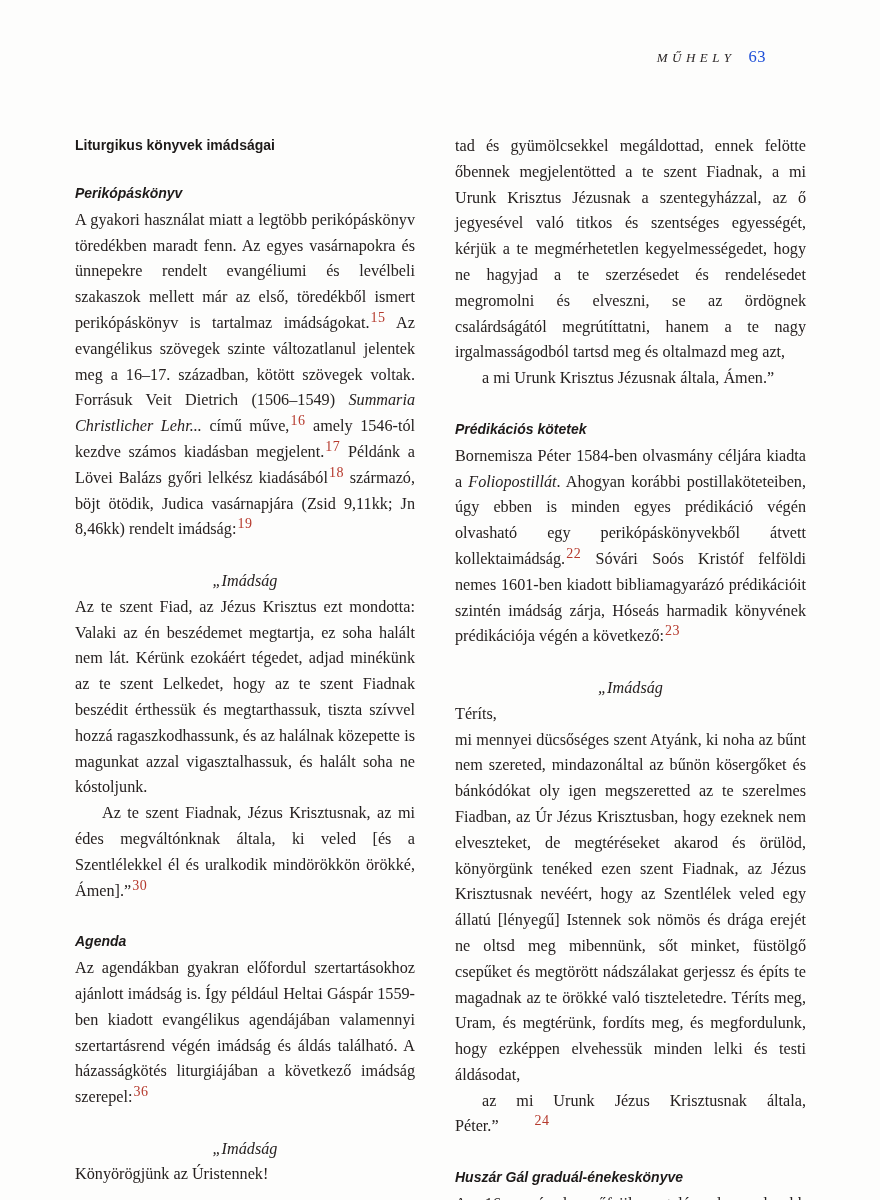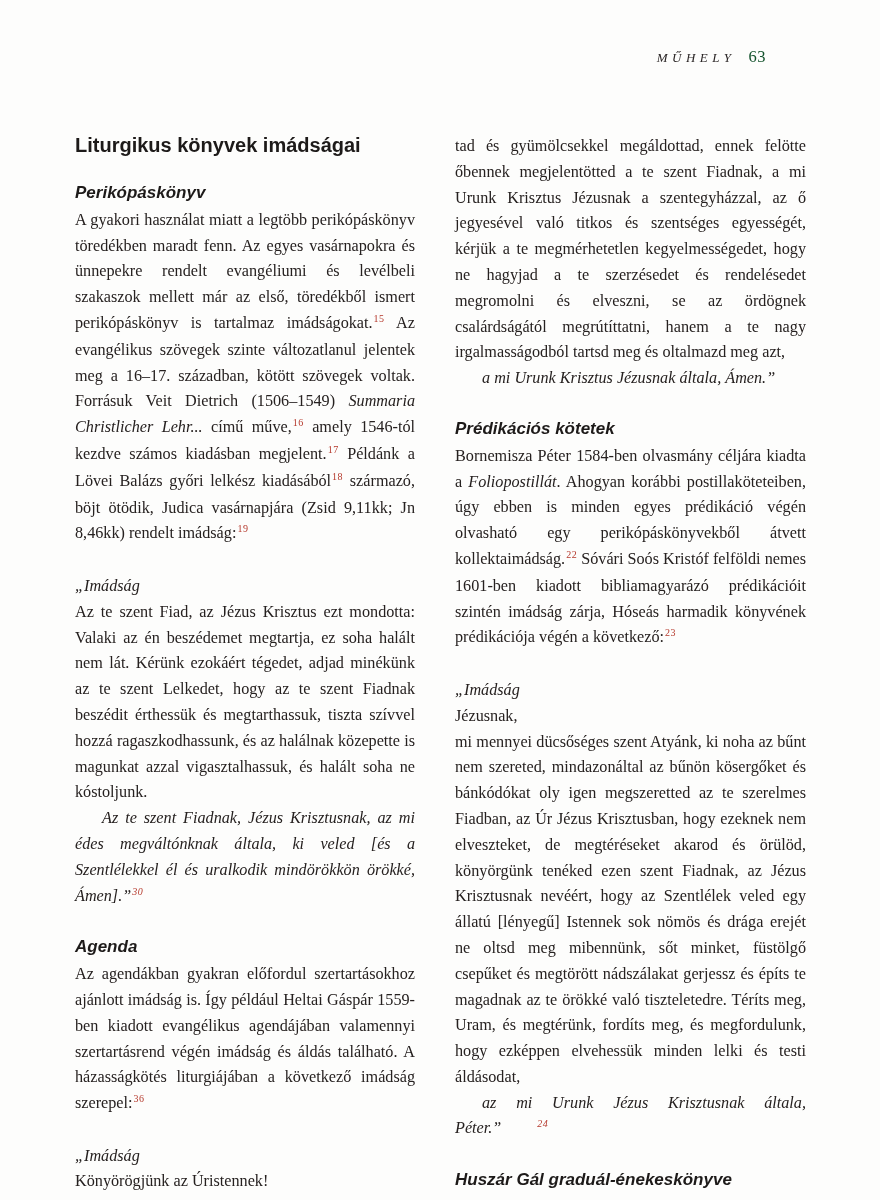--- a/index.html
+++ b/index.html
@@ -12,47 +12,47 @@
   }
   .page{position:relative;width:880px;height:912px;}
   .running-head{
     position:absolute;top:47px;right:114px;
     display:flex;align-items:baseline;gap:13px;
   }
   .journal{
     font-style:italic;font-size:13px;letter-spacing:4.5px;
     color:#2b2626;
   }
-  .pagenum{font-size:16.5px;color:#14532d;letter-spacing:0.5px;}
+  .pagenum{font-size:16.5px;color:#1d4ed8;letter-spacing:0.5px;}
   .columns{
     position:absolute;top:134px;left:75px;width:731px;
     display:flex;gap:40px;
   }
   .col{font-size:16.2px;line-height:25.8px;}
   .col-left{width:340px;}
   .col-right{width:351px;}
   h1,h2,p{margin:0;padding:0;}
   .title{
     font-family:"Liberation Sans", sans-serif;
-    font-weight:700;font-size:20px;line-height:22px;
+    font-weight:700;font-size:14px;line-height:22px;
     color:#1d1a19;margin-bottom:21px;
   }
   .heading{
     font-family:"Liberation Sans", sans-serif;
-    font-weight:700;font-style:italic;font-size:17px;line-height:22px;
+    font-weight:700;font-style:italic;font-size:14px;line-height:22px;
     color:#1d1a19;margin-top:25.8px;margin-bottom:4px;
   }
   .para{text-align:justify;hyphens:auto;}
   .qpara{text-align:justify;hyphens:auto;}
   .qline{text-align:left;}
-  .gap{margin-top:25.8px;}
-  .indent{text-indent:27px;font-style:italic;}
+  .gap{margin-top:25.8px;text-align:center;}
+  .indent{text-indent:27px;}
   .it{font-style:italic;}
   .fn{
-    font-size:10px;
+    font-size:14px;
     position:relative;top:-6px;
     margin-left:1px;
     letter-spacing:0.5px;
   }
 </style>
 </head>
 <body>
 
 <div class="page">
 
@@ -73,21 +73,21 @@
         <p class="para"><span>Az agendákban gyakran előfordul szertartásokhoz ajánlott imádság is. Így például Heltai Gáspár 1559-ben kiadott evangélikus agendájában valamennyi szertartásrend végén imádság és áldás található. A házasságkötés liturgiájában a következő imádság szerepel:</span><span class="fn" style="color: rgb(181, 57, 44);">36</span></p>
         <p class="qline gap"><span class="it">„Imádság</span></p>
         <p class="qline"><span>Könyörögjünk az Úristennek!</span></p>
       </section>
     <section class="col col-right">
         <p class="qpara"><span>tad és gyümölcsekkel megáldottad, ennek felötte őbennek megjelentötted a te szent Fiadnak, a mi Urunk Krisztus Jézusnak a szentegyházzal, az ő jegyesével való titkos és szentséges egyességét, kérjük a te megmérhetetlen kegyelmességedet, hogy ne hagyjad a te szerzésedet és rendelésedet megromolni és elveszni, se az ördögnek csalárdságától megrútíttatni, hanem a te nagy irgalmasságodból tartsd meg és oltalmazd meg azt,</span></p>
         <p class="qpara indent"><span>a mi Urunk Krisztus Jézusnak általa, Ámen.”</span></p>
         <h2 class="heading"><span>Prédikációs kötetek</span></h2>
         <p class="para"><span>Bornemisza Péter 1584-ben olvasmány céljára kiadta a </span><span class="it">Foliopostillát</span><span>. Ahogyan korábbi postillaköteteiben, úgy ebben is minden egyes prédikáció végén olvasható egy perikópáskönyvekből átvett kollektaimádság.</span><span class="fn" style="color: rgb(181, 57, 44);">22</span><span> Sóvári Soós Kristóf felföldi nemes 1601-ben kiadott bibliamagyarázó prédikációit szintén imádság zárja, Hóseás harmadik könyvének prédikációja végén a következő:</span><span class="fn" style="color: rgb(181, 57, 44);">23</span></p>
         <p class="qline gap"><span class="it">„Imádság</span></p>
-        <p class="qline"><span>Jézusnak,</span></p>
+        <p class="qline"><span>Téríts,</span></p>
         <p class="qpara"><span>mi mennyei dücsőséges szent Atyánk, ki noha az bűnt nem szereted, mindazonáltal az bűnön kösergőket és bánkódókat oly igen megszeretted az te szerelmes Fiadban, az Úr Jézus Krisztusban, hogy ezeknek nem elveszteket, de megtéréseket akarod és örülöd, könyörgünk tenéked ezen szent Fiadnak, az Jézus Krisztusnak nevéért, hogy az Szentlélek veled egy állatú [lényegű] Istennek sok nömös és drága erejét ne oltsd meg mibennünk, sőt minket, füstölgő csepűket és megtörött nádszálakat gerjessz és építs te magadnak az te örökké való tiszteletedre. Téríts meg, Uram, és megtérünk, fordíts meg, és megfordulunk, hogy ezképpen elvehessük minden lelki és testi áldásodat,</span></p>
         <p class="qpara indent"><span>az mi Urunk Jézus Krisztusnak általa, Péter.”</span><span class="fn" style="color: rgb(181, 57, 44); margin-left: 36px;">24</span></p>
         <h2 class="heading"><span>Huszár Gál graduál-énekeskönyve</span></h2>
         <p class="para"><span>A 16. század műfajilag talán leggazdagabb gyűjteménye Huszár Gál 1574-es graduál-énekeskönyve,</span></p>
       </section>
   </main>
 
 </div>
 
 </body></html>

